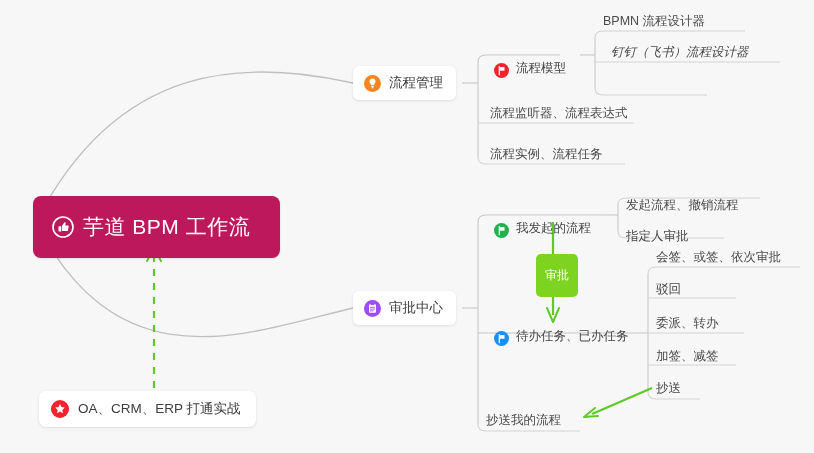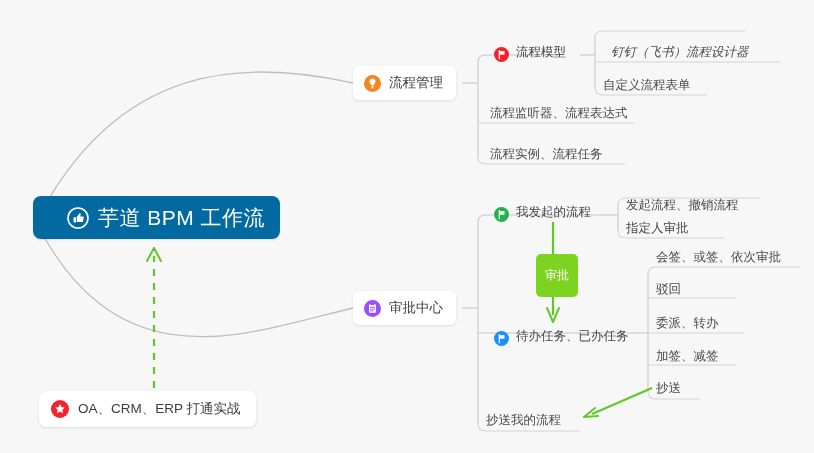--- a/index.html
+++ b/index.html
@@ -19,29 +19,28 @@
     position: absolute;
     left: 0; top: 0;
     width: 814px; height: 453px;
     pointer-events: none;
   }
 
   
   .root-node {
     position: absolute;
     left: 33px; top: 196px;
-    width: 247px; height: 43px;
-    background: #0369a1;
+    width: 247px; height: 62px;
+    background: #be185d;
     border-radius: 8px;
     display: flex;
     align-items: center;
     box-sizing: border-box;
     padding-left: 19px;
     box-shadow: 0 1px 2px rgba(0,0,0,0.10);
-    justify-content: center;
   }
   .root-label {
     color: #ffffff;
     font-size: 21px;
     letter-spacing: 0.5px;
     margin-left: 9px;
     white-space: nowrap;
   }
 
   
@@ -62,20 +61,21 @@
     color: #3d3d3d;
     margin-left: 8px;
   }
 
   
   .sub-node {
     position: absolute;
     display: flex;
     align-items: center;
     white-space: nowrap;
+    margin-top: 16px;
   }
   .sub-label {
     font-size: 12.5px;
     color: #444444;
     margin-left: 7px;
     padding-bottom: 3px;
   }
 
   
   .leaf-node {
@@ -200,22 +200,22 @@
     <span class="icon">
       <svg width="15" height="15" viewBox="0 0 15 15">
         <circle cx="7.5" cy="7.5" r="7.5" fill="#f5222d"></circle>
         <path d="M5.3 3.6v8.1" stroke="#ffffff" stroke-width="1.2" stroke-linecap="round"></path>
         <path d="M5.9 4.1h4.6v3.6H5.9z" fill="#ffffff"></path>
       </svg>
     </span>
     <span class="sub-label">流程模型</span>
   </div>
 
+  <div class="leaf-node" style="left:603px; top:13px;">BPMN 流程设计器</div>
   <div class="leaf-node" style="left:611px; top:44px;font-style:italic;">钉钉（飞书）流程设计器</div>
-  <div class="leaf-node" style="left:603px; top:77px;">自定义流程表单</div>
 
   <div class="leaf-node" style="left:490px; top:105px;">流程监听器、流程表达式</div>
   <div class="leaf-node" style="left:490px; top:146px;">流程实例、流程任务</div>
 
   <div class="branch-node" style="left:353px; top:291px;">
     <span class="icon">
       <svg width="17" height="17" viewBox="0 0 17 17">
         <circle cx="8.5" cy="8.5" r="8.5" fill="#9b4dff"></circle>
         <rect x="5" y="4.2" width="7" height="8.6" rx="1" fill="#ffffff"></rect>
         <rect x="6.8" y="3.1" width="3.4" height="2" rx="0.7" fill="#9b4dff"></rect>
@@ -230,23 +230,23 @@
       <svg width="15" height="15" viewBox="0 0 15 15">
         <circle cx="7.5" cy="7.5" r="7.5" fill="#22b14c"></circle>
         <path d="M5.3 3.6v8.1" stroke="#ffffff" stroke-width="1.2" stroke-linecap="round"></path>
         <path d="M5.9 4.1h4.6v3.6H5.9z" fill="#ffffff"></path>
       </svg>
     </span>
     <span class="sub-label">我发起的流程</span>
   </div>
 
   <div class="leaf-node" style="left:626px; top:197px;">发起流程、撤销流程</div>
-  <div class="leaf-node" style="left:626px; top:220px;">指定人审批</div>
-
-  <div class="sub-node" style="left:494px; top:328px;">
+  <div class="leaf-node" style="left:626px; top:228px;">指定人审批</div>
+
+  <div class="sub-node" style="left:494px; top:312px;">
     <span class="icon">
       <svg width="15" height="15" viewBox="0 0 15 15">
         <circle cx="7.5" cy="7.5" r="7.5" fill="#1890ff"></circle>
         <path d="M5.3 3.6v8.1" stroke="#ffffff" stroke-width="1.2" stroke-linecap="round"></path>
         <path d="M5.9 4.1h4.6v3.6H5.9z" fill="#ffffff"></path>
       </svg>
     </span>
     <span class="sub-label">待办任务、已办任务</span>
   </div>
 

